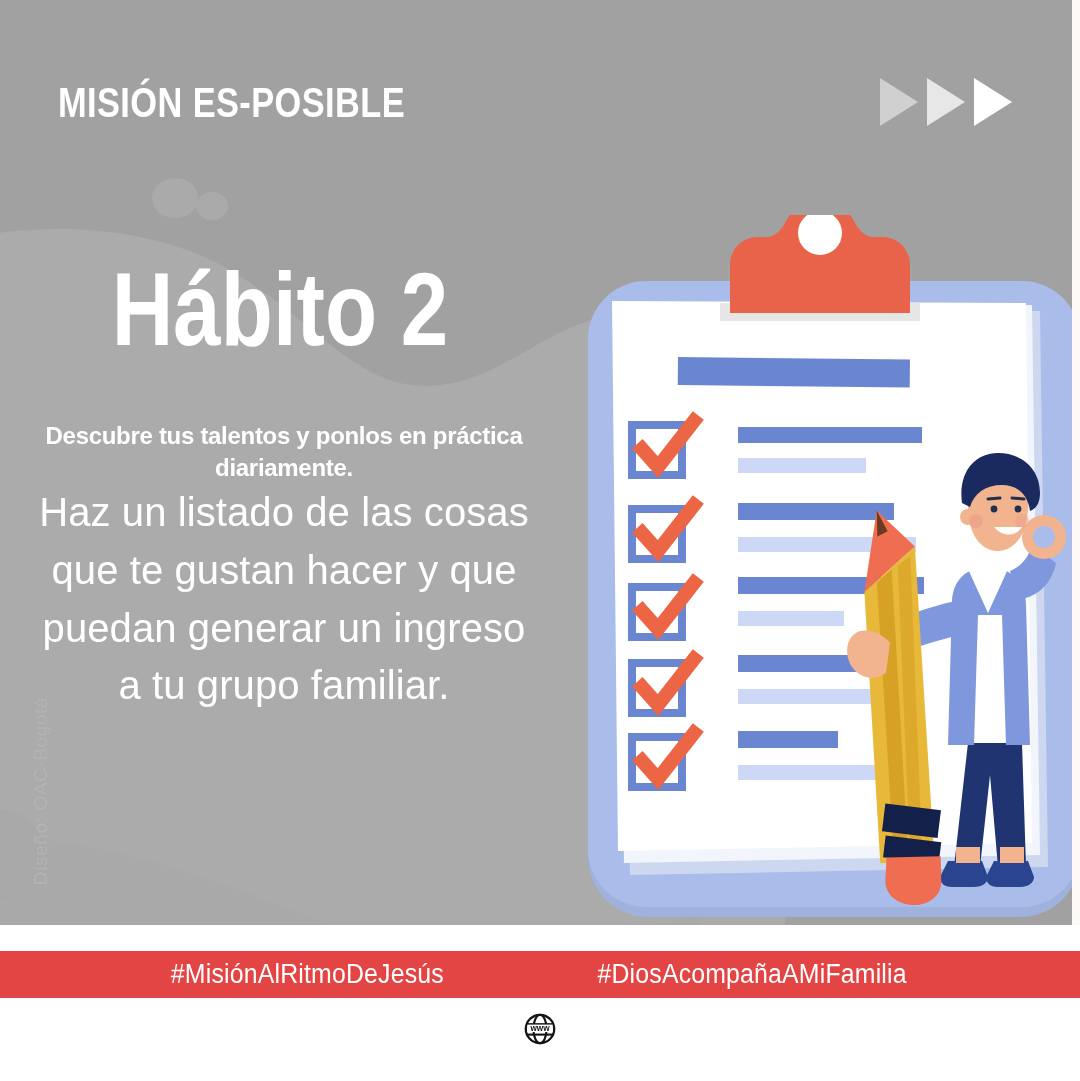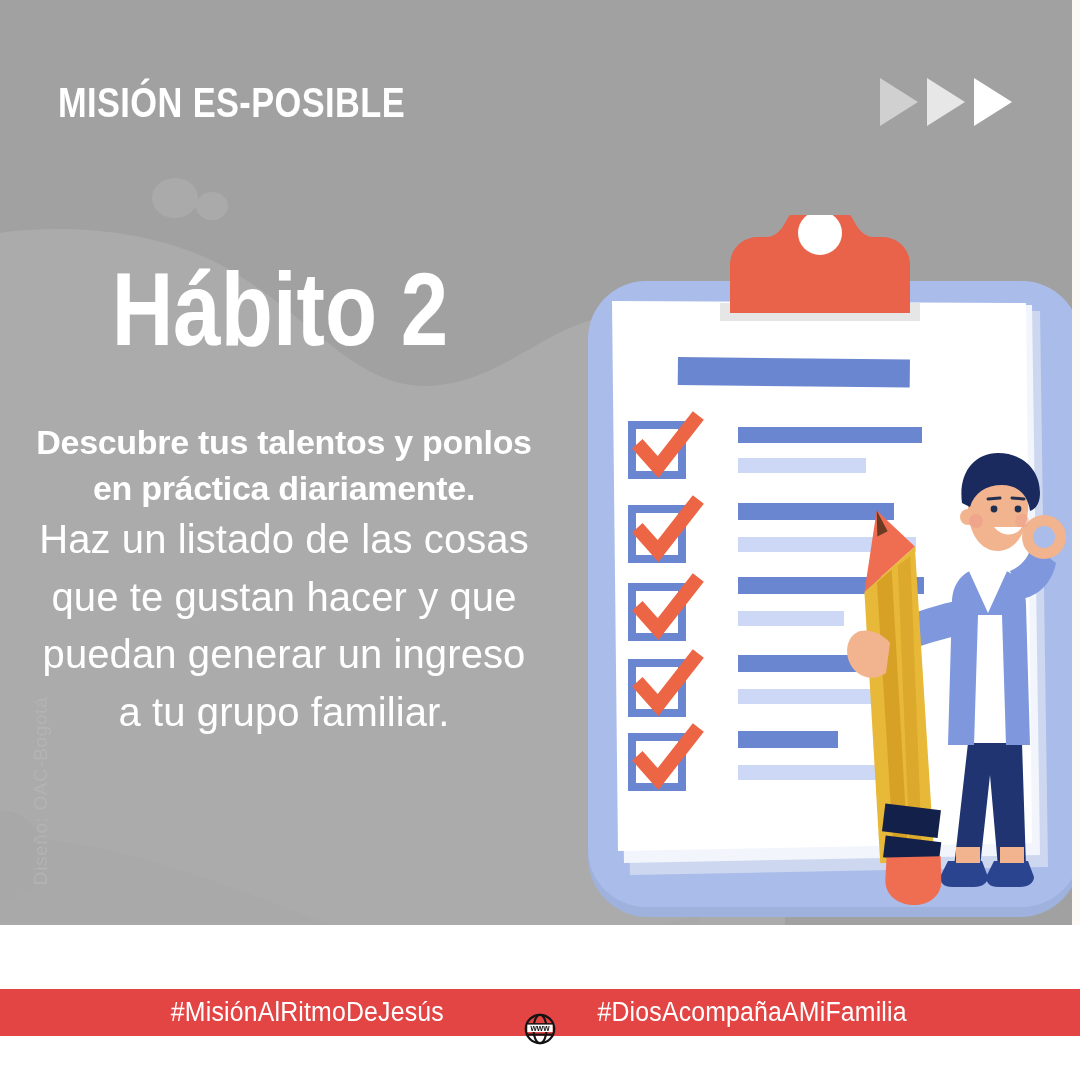--- a/index.html
+++ b/index.html
@@ -49,39 +49,39 @@
   .habit {
     position:absolute; left:0; top:257px; width:560px; text-align:center;
     font-family:"Liberation Sans Narrow","Liberation Sans", sans-serif;
     font-weight:bold; font-size:104px; line-height:1.0; color:#ffffff;
     transform:scaleX(0.82); transform-origin:center center;
   }
   .copy {
     position:absolute; left:34px; top:420px; width:500px; text-align:center; color:#ffffff;
   }
   .copy .bold {
-    font-weight:bold; font-size:34px; line-height:1.34; letter-spacing:-0.3px;
+    font-weight:bold; font-size:24px; line-height:1.34; letter-spacing:-0.3px;
   }
   .copy .light {
     font-weight:normal; font-size:40px; line-height:1.44; letter-spacing:0.1px;
   }
   .credit {
     position:absolute; left:-64px; top:780px; width:210px;
     transform:rotate(-90deg); transform-origin:center center;
     font-size:19px; color:#b3b3b3; letter-spacing:0.6px; text-align:center;
     white-space:nowrap;
   }
 
   
   .illo { position:absolute; left:570px; top:215px; width:510px; height:710px; }
 
   
   .band {
     position:absolute; left:0; top:951px; width:1080px; height:47px;
-    background:#e34444; display:flex; align-items:center; justify-content:center;margin-top:38px;
+    background:#e34444; display:flex; align-items:center; justify-content:center;
   }
   .band .tags { display:flex; gap:128px; }
   .band .tag {
     font-family:"Liberation Sans Narrow","Liberation Sans", sans-serif;
     color:#ffffff; font-size:27px; letter-spacing:0.2px; white-space:nowrap;
     transform:scaleX(0.92);
   }
   .urlrow {
     position:absolute; left:0; top:1005px; width:1080px; height:48px;
     display:flex; align-items:center; justify-content:center; gap:11px;

